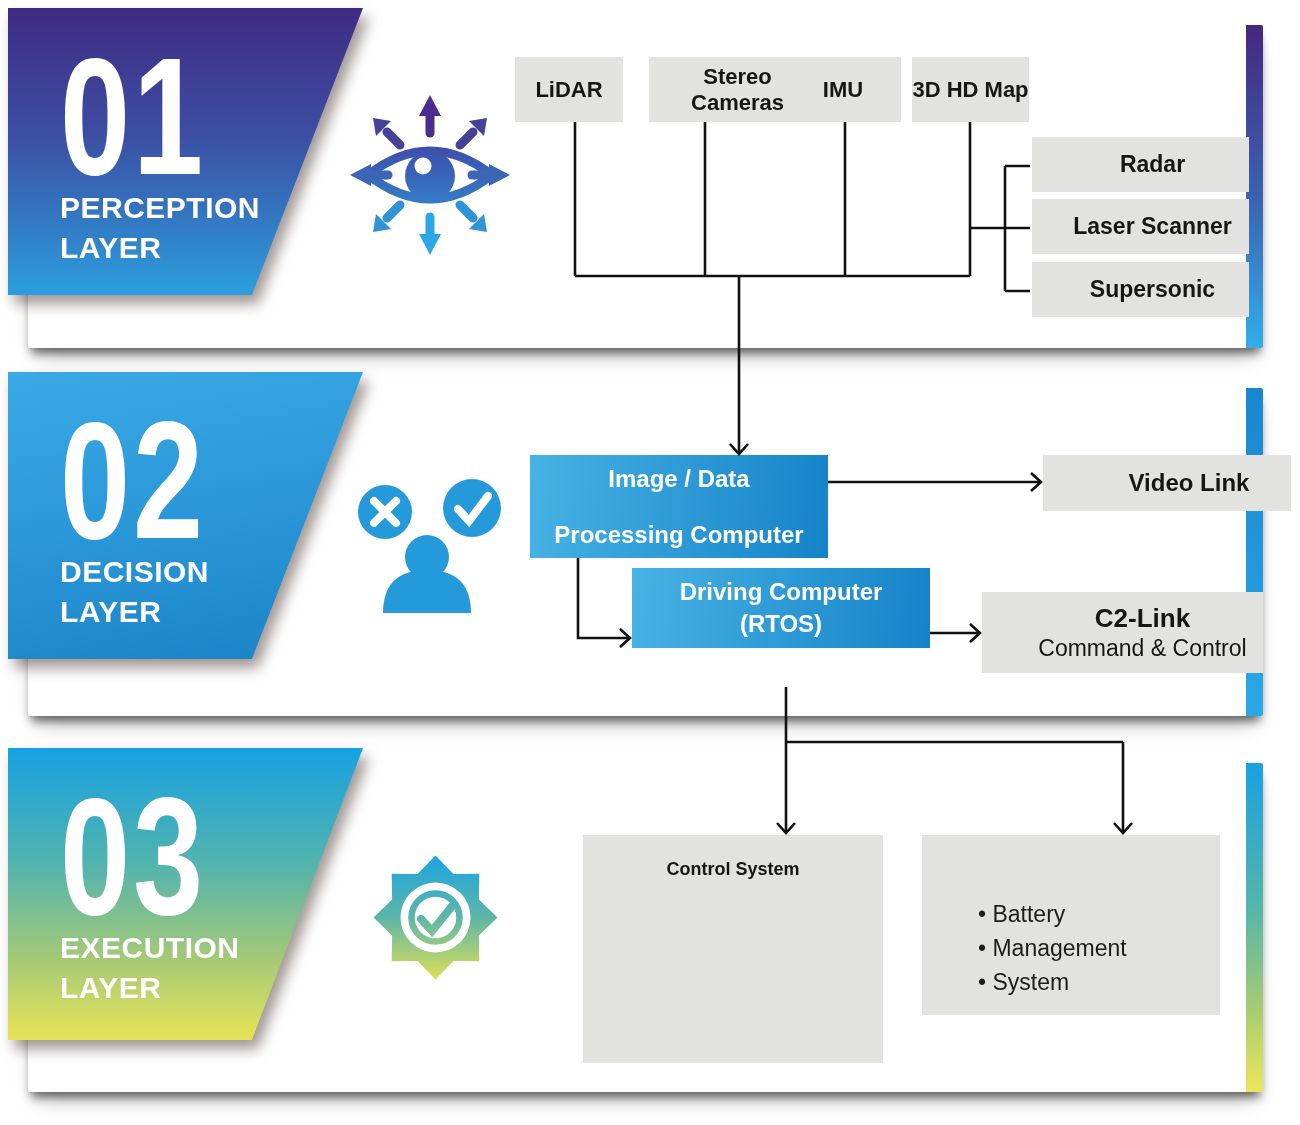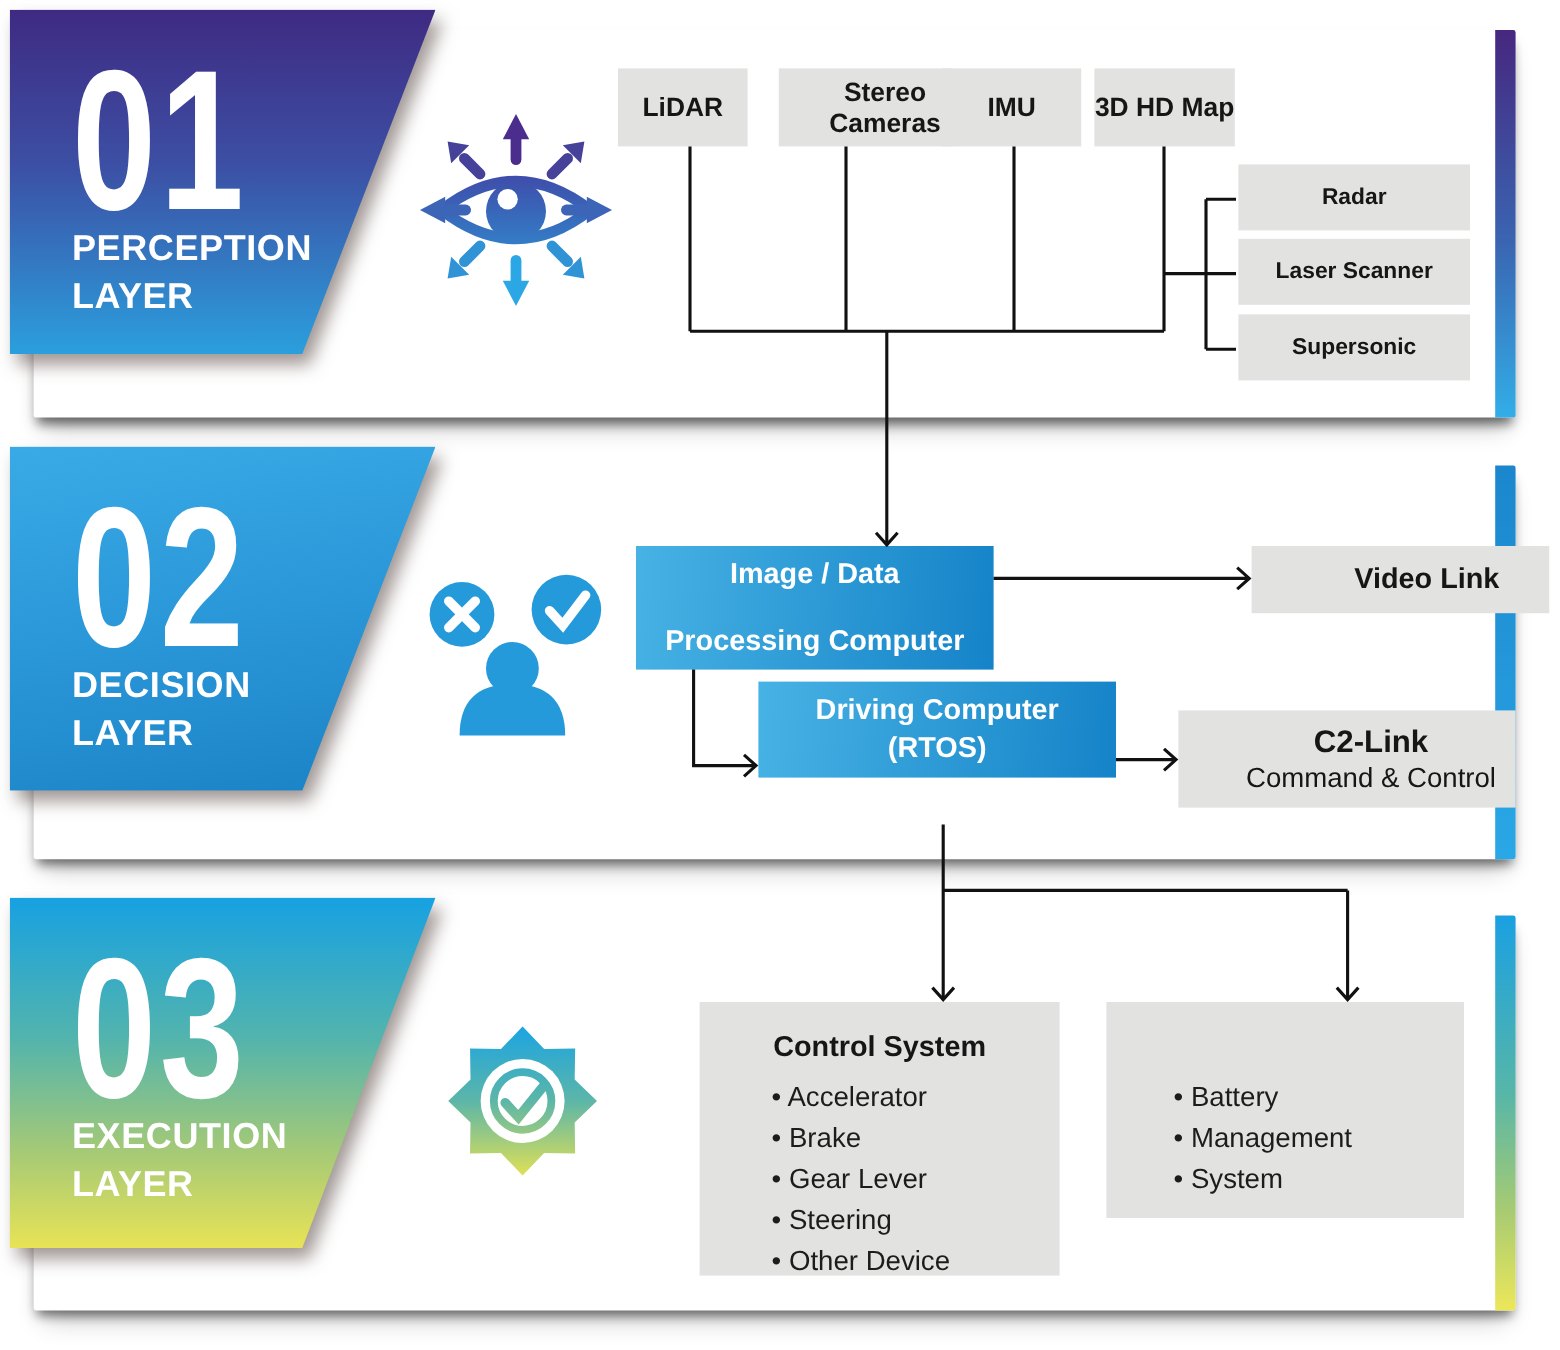--- a/index.html
+++ b/index.html
@@ -19,30 +19,30 @@
   .badge-2{background:linear-gradient(170deg,#3aaae6 0%,#2a97d8 50%,#1a82c6 100%);}
   .badge-3{background:linear-gradient(180deg,#17a1e2 0%,#52b4ad 40%,#a4c977 72%,#e8e356 100%);}
   .badge-num{position:absolute;left:52px;top:26px;font-size:126px;font-weight:700;color:#fff;
              line-height:1;letter-spacing:3px;transform:scaleY(1.32);transform-origin:0 0;}
   .badge-title{position:absolute;left:52px;top:180px;font-size:30px;font-weight:700;color:#fff;
                line-height:40px;letter-spacing:.5px;}
 
   .gray-box{position:absolute;background:#e2e2e1;color:#161616;font-weight:700;
             display:flex;align-items:center;justify-content:center;text-align:center;}
   .sensor{font-size:22px;line-height:26px;}
-  .aux{font-size:19px;}
+  .aux{font-size:23px;padding-left:24px;}
   .blue-box{position:absolute;background:linear-gradient(96deg,#47b2e4 0%,#1583c8 100%);
             color:#fff;font-weight:700;font-size:24px;line-height:32px;
             display:flex;flex-direction:column;align-items:center;justify-content:center;text-align:center;}
   .c2-box{flex-direction:column;line-height:30px;padding-left:40px;}
   .c2-title{font-size:26px;font-weight:700;}
   .c2-sub{font-size:23px;font-weight:400;}
 
   .exec-box{position:absolute;background:#e2e2e1;color:#161616;}
-  .exec-title{position:absolute;top:24px;left:0;width:100%;text-align:center;font-size:24px;font-weight:700;}
+  .exec-title{position:absolute;top:24px;left:0;width:100%;text-align:center;font-size:18px;font-weight:700;}
   .exec-list{position:absolute;top:66px;display:flex;flex-direction:column;gap:7px;
              font-size:23px;font-weight:400;color:#1c1c1c;}
   .exec-list div::before{content:"• ";}
 
   #connectors{position:absolute;left:0;top:0;z-index:30;pointer-events:none;}
   .icon{position:absolute;z-index:6;}
   .panel{z-index:1;}
   .node{z-index:5;}
   .badge-wrap{z-index:8;}
 </style>
@@ -107,27 +107,20 @@
     <span>(RTOS)</span>
   </div>
   <div class="gray-box node" style="left:1043px;top:455px;width:204px;height:56px;font-size:24px;padding-left:44px;">Video Link</div>
   <div class="gray-box c2-box node" style="left:982px;top:592px;width:241px;height:81px;">
     <span class="c2-title">C2-Link</span>
     <span class="c2-sub">Command &amp; Control</span>
   </div>
 
   <div class="exec-box node" style="left:583px;top:835px;width:300px;height:228px;">
     <div class="exec-title">Control System</div>
-    <div class="exec-list" style="left:60px;">
-      <div>Accelerator</div>
-      <div>Brake</div>
-      <div>Gear Lever</div>
-      <div>Steering</div>
-      <div>Other Device</div>
-    </div>
   </div>
   <div class="exec-box node" style="left:922px;top:835px;width:298px;height:180px;">
     <div class="exec-list" style="left:56px;">
       <div>Battery</div>
       <div>Management</div>
       <div>System</div>
     </div>
   </div>
 
   <svg class="icon" style="left:340px;top:85px;" width="180" height="180" viewBox="0 0 180 180">

